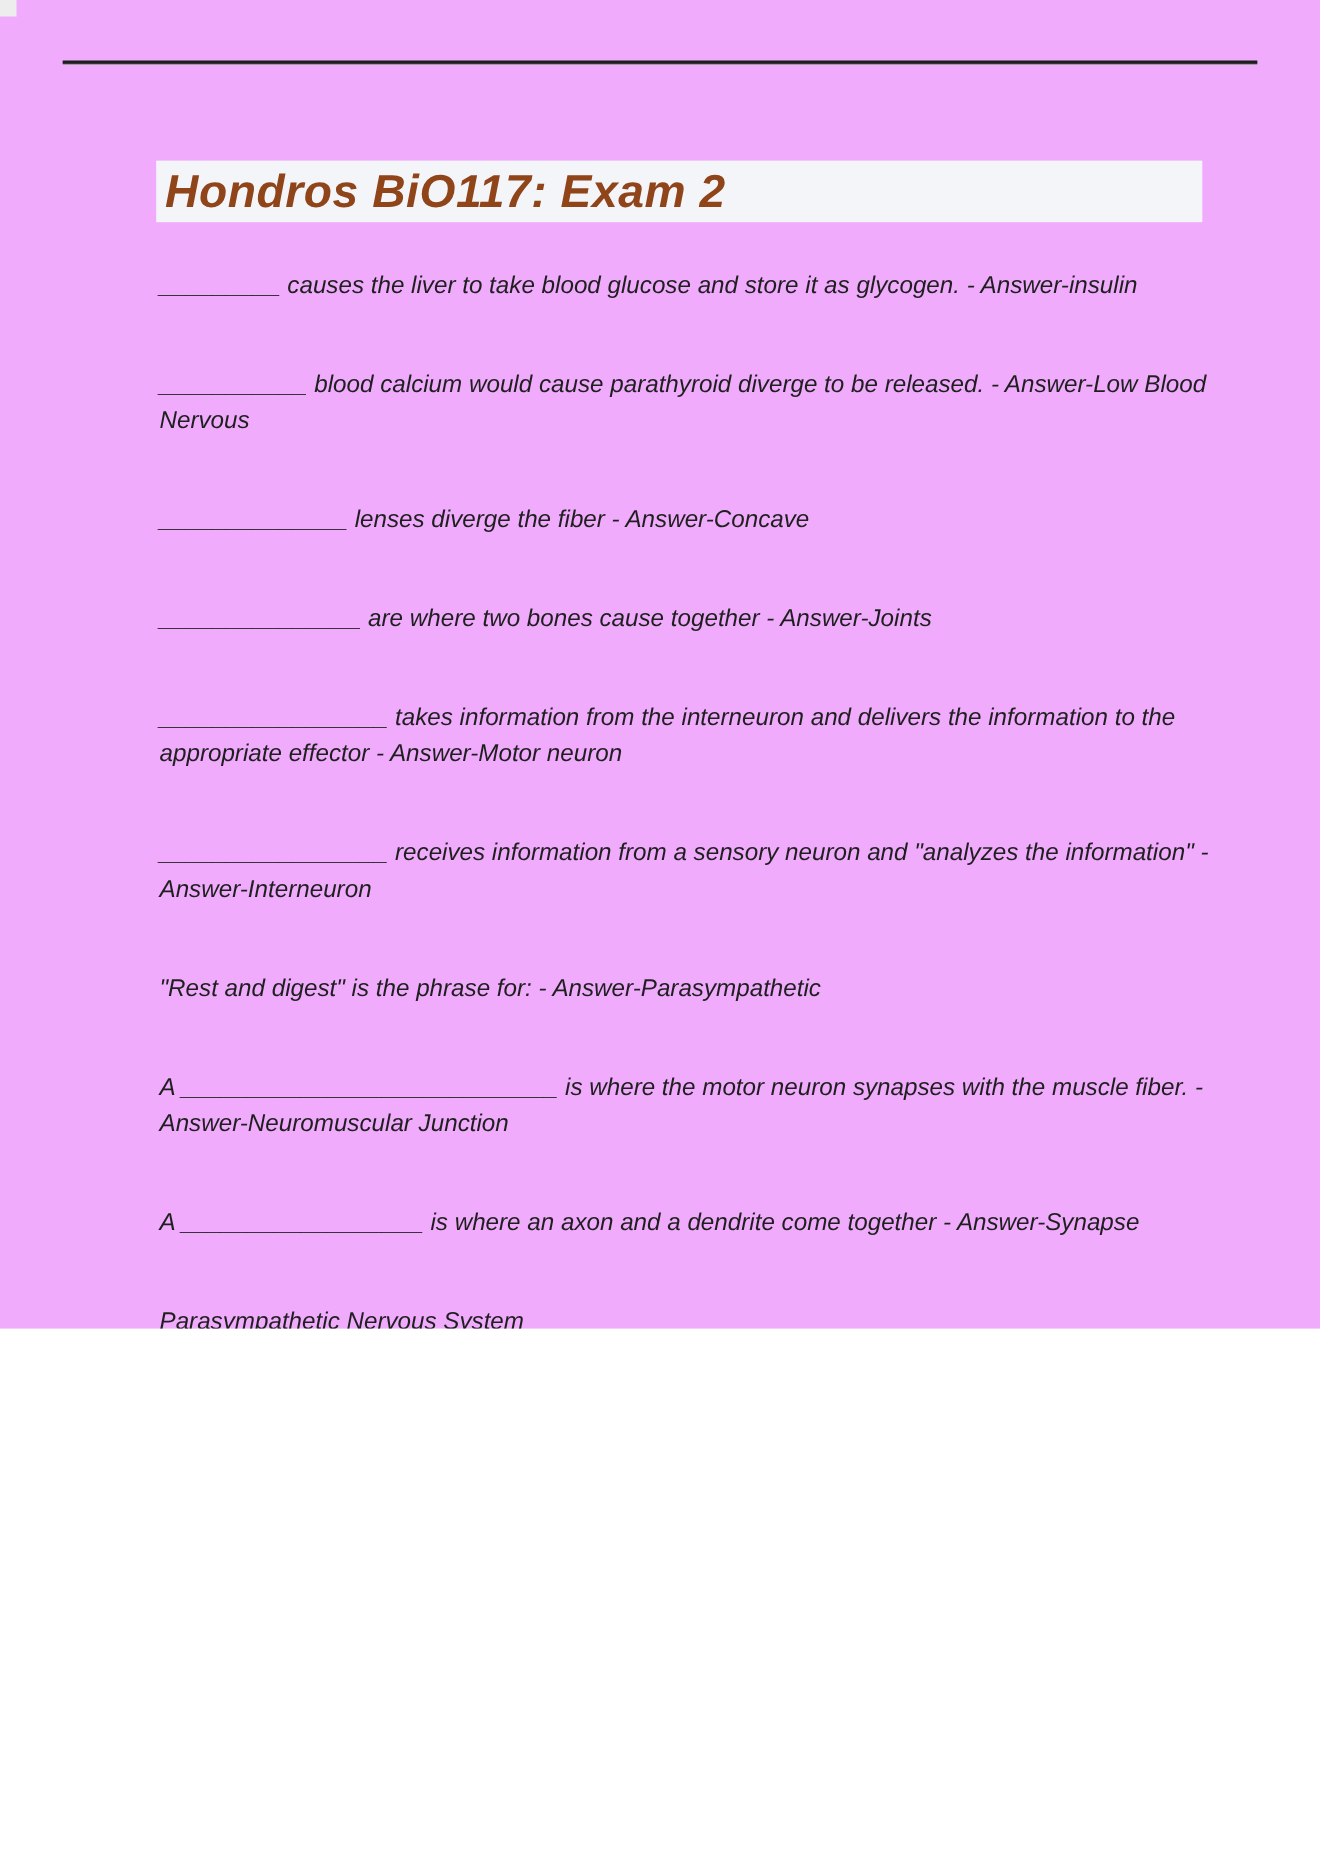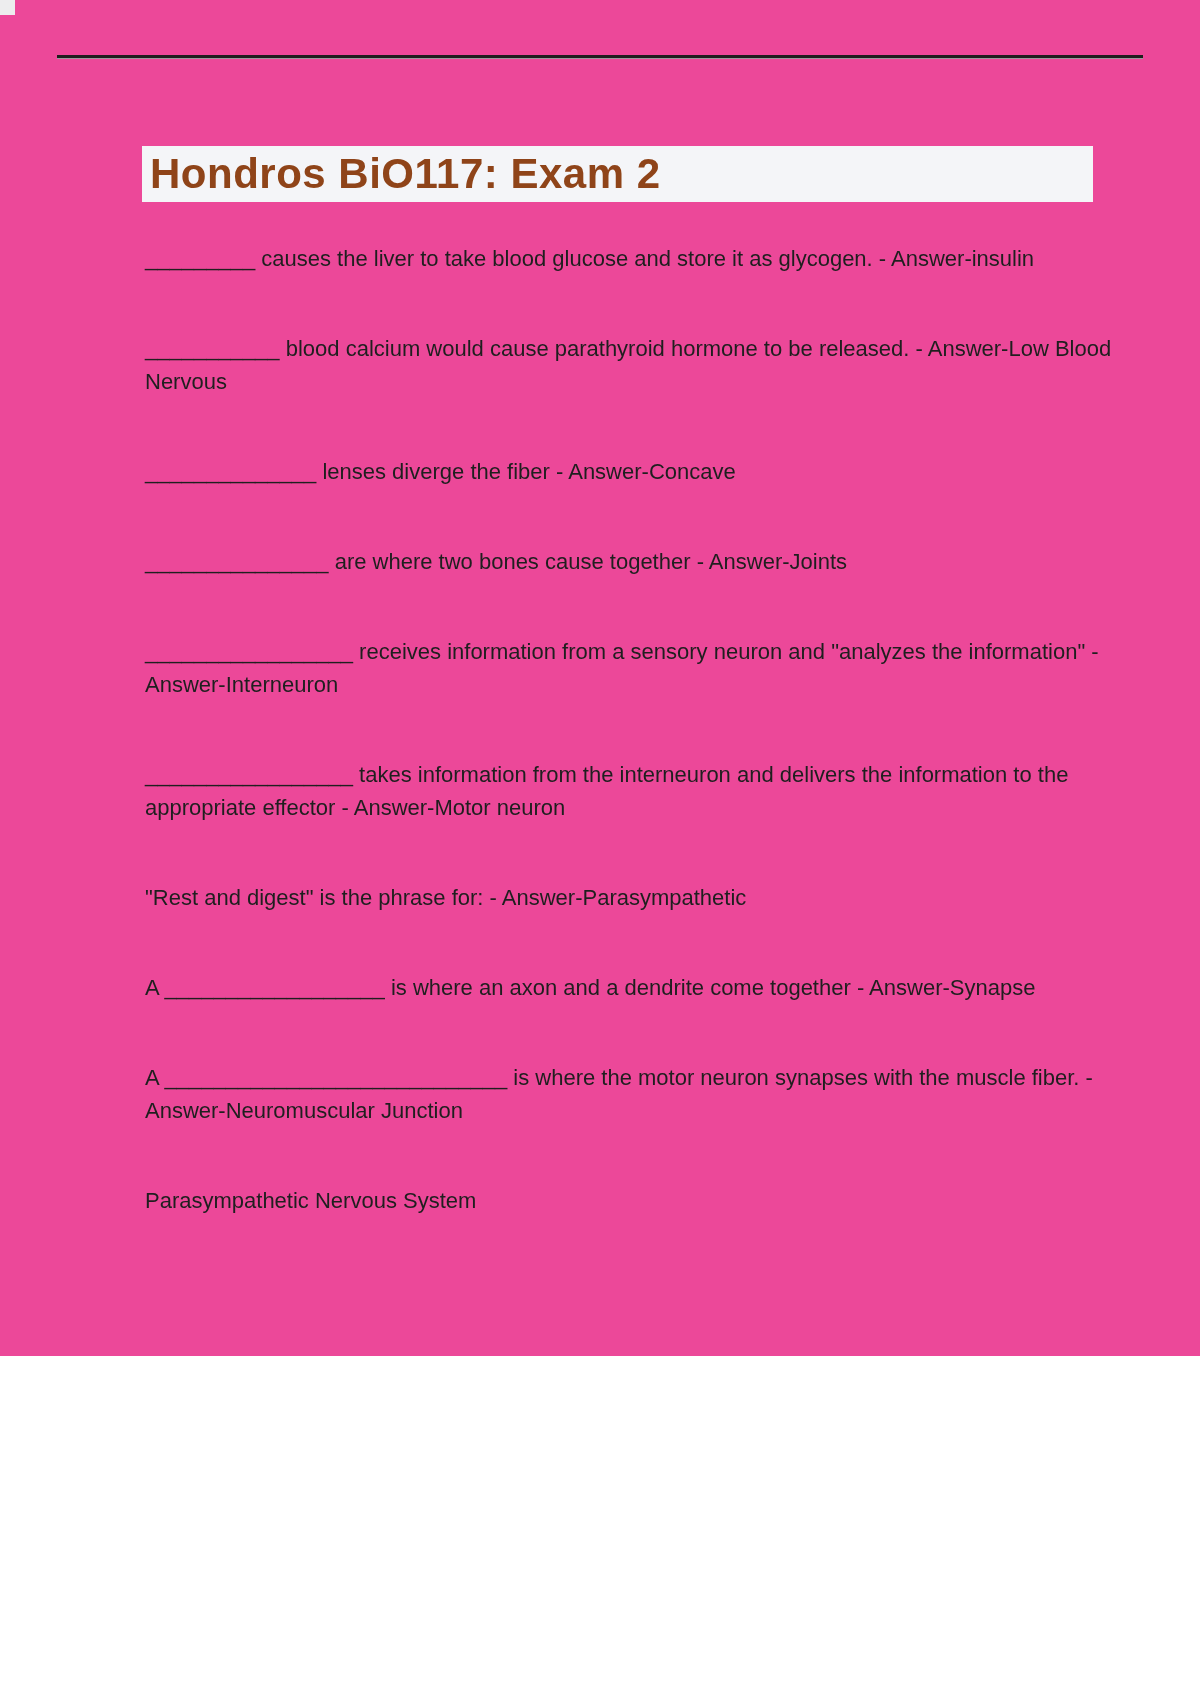--- a/index.html
+++ b/index.html
@@ -3,24 +3,25 @@
 <meta charset="utf-8">
 <style>
   html, body {
     margin: 0;
     padding: 0;
     background: #ffffff;
   }
   .page {
     position: relative;
     width: 1200px;
-    height: 1356px;
-    background: #ec4899;
+    height: 1208px;
+    background: #f0abfc;
     font-family: "Liberation Sans", sans-serif;
     overflow: hidden;
+    font-style: italic;
   }
   .corner-artifact {
     position: absolute;
     left: 0;
     top: 0;
     width: 15px;
     height: 15px;
     background: #ededee;
   }
   .rule {
@@ -80,45 +81,45 @@
   <div class="corner-artifact"></div>
   <div class="rule rule-top"></div>
   <div class="title-bar">
     <h1 class="title-text">Hondros BiO117: Exam 2</h1>
   </div>
   <div class="content">
       <div class="question">
         <div class="question-line">_________ causes the liver to take blood glucose and store it as glycogen. - Answer-insulin</div>
       </div>
       <div class="question">
-        <div class="question-line">___________ blood calcium would cause parathyroid hormone to be released. - Answer-Low Blood</div>
+        <div class="question-line">___________ blood calcium would cause parathyroid diverge to be released. - Answer-Low Blood</div>
         <div class="question-line">Nervous</div>
       </div>
       <div class="question">
         <div class="question-line">______________ lenses diverge the fiber - Answer-Concave</div>
       </div>
       <div class="question">
         <div class="question-line">_______________ are where two bones cause together - Answer-Joints</div>
       </div>
       <div class="question">
+        <div class="question-line">_________________ takes information from the interneuron and delivers the information to the</div>
+        <div class="question-line">appropriate effector - Answer-Motor neuron</div>
+      </div>
+      <div class="question">
         <div class="question-line">_________________ receives information from a sensory neuron and "analyzes the information" -</div>
         <div class="question-line">Answer-Interneuron</div>
-      </div>
-      <div class="question">
-        <div class="question-line">_________________ takes information from the interneuron and delivers the information to the</div>
-        <div class="question-line">appropriate effector - Answer-Motor neuron</div>
       </div>
       <div class="question">
         <div class="question-line">"Rest and digest" is the phrase for: - Answer-Parasympathetic</div>
       </div>
       <div class="question">
-        <div class="question-line">A __________________ is where an axon and a dendrite come together - Answer-Synapse</div>
+        <div class="question-line">A ____________________________ is where the motor neuron synapses with the muscle fiber. -</div>
+        <div class="question-line">Answer-Neuromuscular Junction</div>
       </div>
       <div class="question">
-        <div class="question-line">A ____________________________ is where the motor neuron synapses with the muscle fiber. -</div>
-        <div class="question-line">Answer-Neuromuscular Junction</div>
+        <div class="question-line">A __________________ is where an axon and a dendrite come together - Answer-Synapse</div>
       </div>
       <div class="question">
         <div class="question-line">Parasympathetic Nervous System</div>
       </div>
     </div>
   <div class="rule rule-bottom"></div>
 </div>
 
 </body></html>

